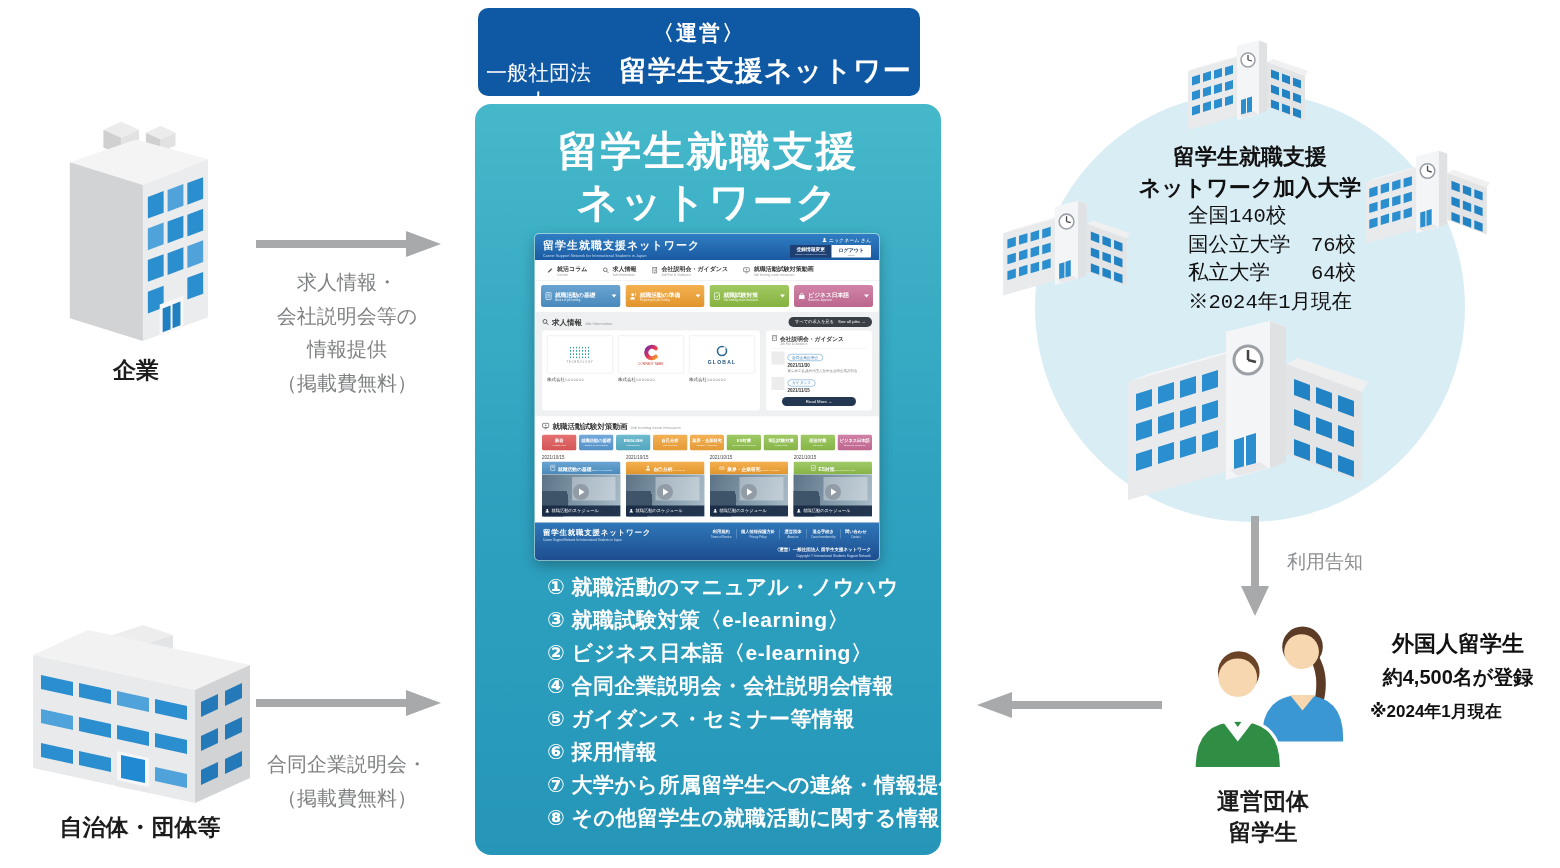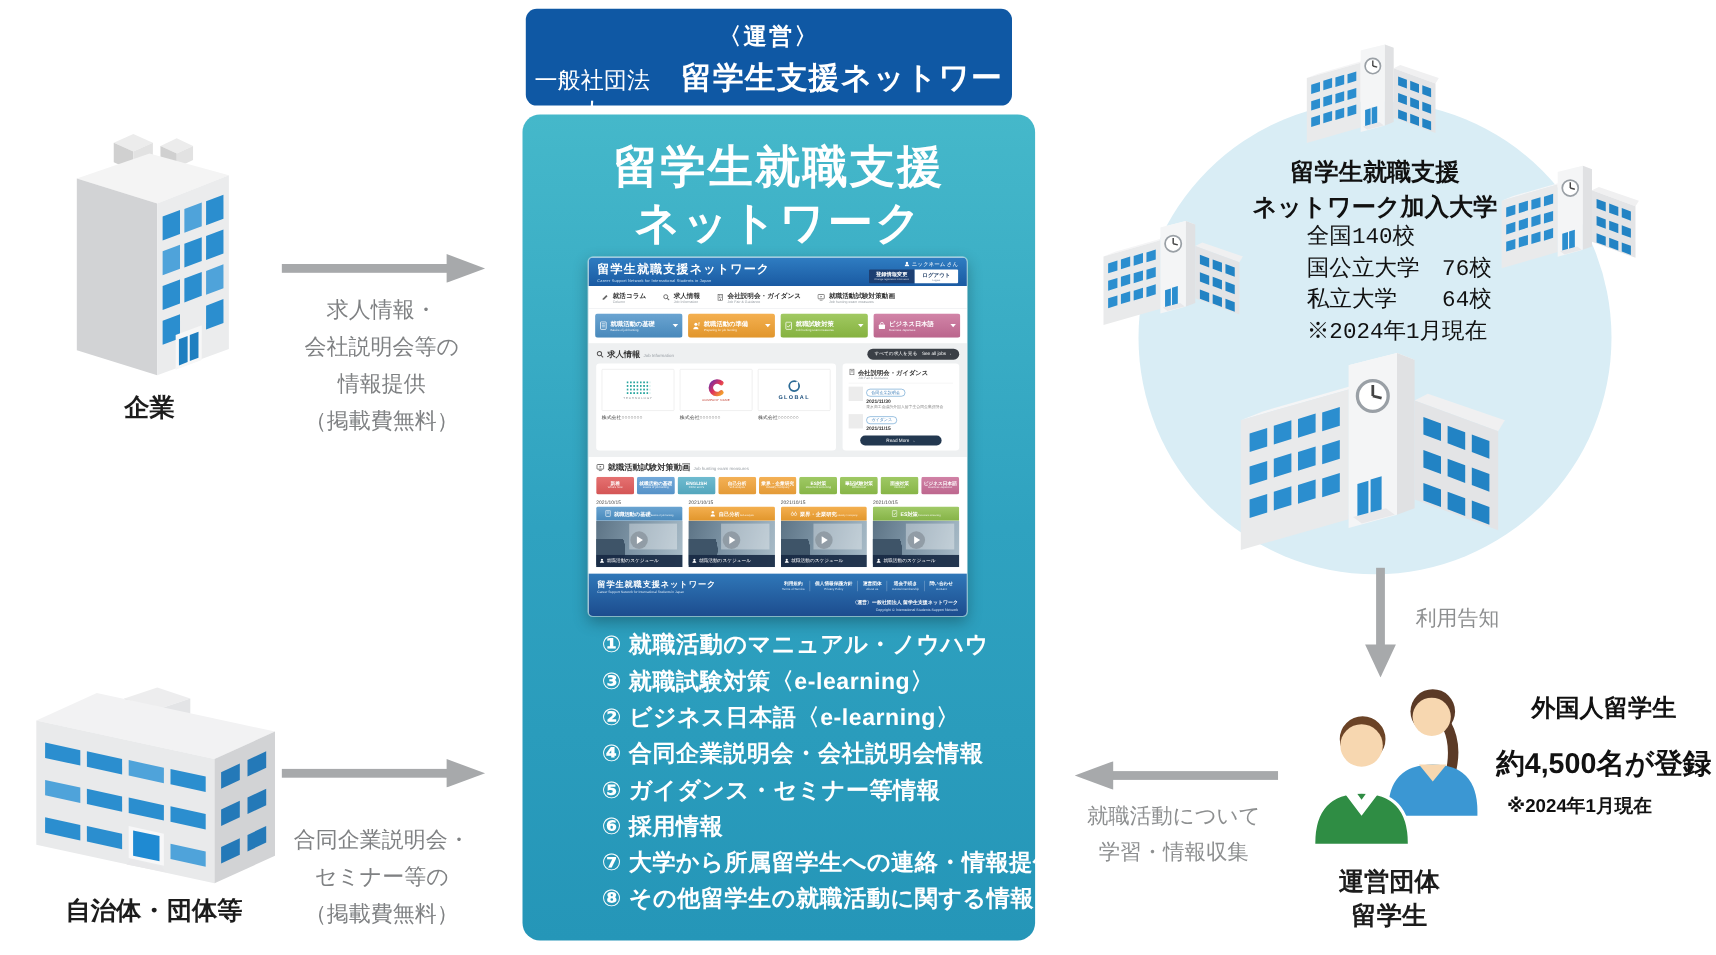--- a/index.html
+++ b/index.html
@@ -139,21 +139,21 @@
   .uni-stats { position:absolute; left:1188px; top:203px; font-size:20.5px; font-weight:500;
     color:#111; line-height:28.5px;font-family:Liberation Mono, monospace; }
   .notice-label, .learn-text { color:#8d8f90; }
   .notice-label { position:absolute; left:1287px; top:549px; font-size:19px; }
   .learn-text { position:absolute; left:952px; top:726px; width:230px; text-align:center;
     font-size:19.5px; line-height:33px; }
   .students-label { position:absolute; left:1158px; top:786px; width:210px; text-align:center;
     font-size:23px; font-weight:bold; color:#1c1c1c; line-height:31px; }
   .reg-block { position:absolute; left:1356px; top:629px; width:204px; color:#111; }
   .reg-l1 { text-align:center; font-size:22px; font-weight:bold; }
-  .reg-l2 { text-align:center; font-size:26px; font-weight:bold; margin-top:18px; white-space:nowrap; }
+  .reg-l2 { text-align:center; font-size:20px; font-weight:bold; margin-top:5px; white-space:nowrap; }
   .reg-note { font-size:17px; font-weight:600; margin-top:9px; padding-left:14px; }
 </style>
 </head>
 <body>
 
 <div class="canvas">
 
   <svg width="0" height="0" style="position:absolute" aria-hidden="true">
     <symbol id="school" viewBox="0 0 250 200">
       <polygon points="6,70 26,62 124,34 104,42" fill="#f5f5f6"></polygon>
@@ -673,21 +673,20 @@
       <polygon points="200,174 217,166 217,181 200,189" fill="#2479b8"></polygon>
   </svg>
   <div class="b-label" style="left:25px; top:812px; width:230px">自治体・団体等</div>
 
   <svg class="abs" style="left:256px; top:690px" width="185" height="26" viewBox="0 0 185 26">
     <rect x="0" y="9" width="152" height="8" fill="#a7a9ab"></rect>
       <polygon points="150,0 185,13 150,26" fill="#a7a9ab"></polygon>
   </svg>
   <div class="arrow-text" style="left:237px; top:748px; width:220px">
     <div>合同企業説明会・</div>
-    <div>セミナー等の</div>
     <div></div>
     <div>（掲載費無料）</div>
   </div>
 
   <div class="circle" style="background-color: rgb(217, 237, 245);"></div>
   <svg class="abs" style="left:1185px; top:36px" width="125" height="100" viewBox="0 0 250 200">
       <use href="#school"></use>
     </svg>
   <svg class="abs" style="left:1362px; top:146px" width="130" height="104" viewBox="0 0 250 200">
       <use href="#school"></use>
@@ -734,18 +733,14 @@
   <div class="reg-block">
     <div class="reg-l1">外国人留学生</div>
     <div class="reg-l2">約4,500名が登録</div>
     <div class="reg-note">※2024年1月現在</div>
   </div>
 
   <svg class="abs" style="left:977px; top:692px" width="185" height="26" viewBox="0 0 185 26">
     <rect x="33" y="9" width="152" height="8" fill="#a7a9ab"></rect>
       <polygon points="35,0 0,13 35,26" fill="#a7a9ab"></polygon>
   </svg>
-  <div class="learn-text">
-    <div>就職活動について</div>
-    <div>学習・情報収集</div>
-  </div>
 
 </div>
 
 </body></html>

